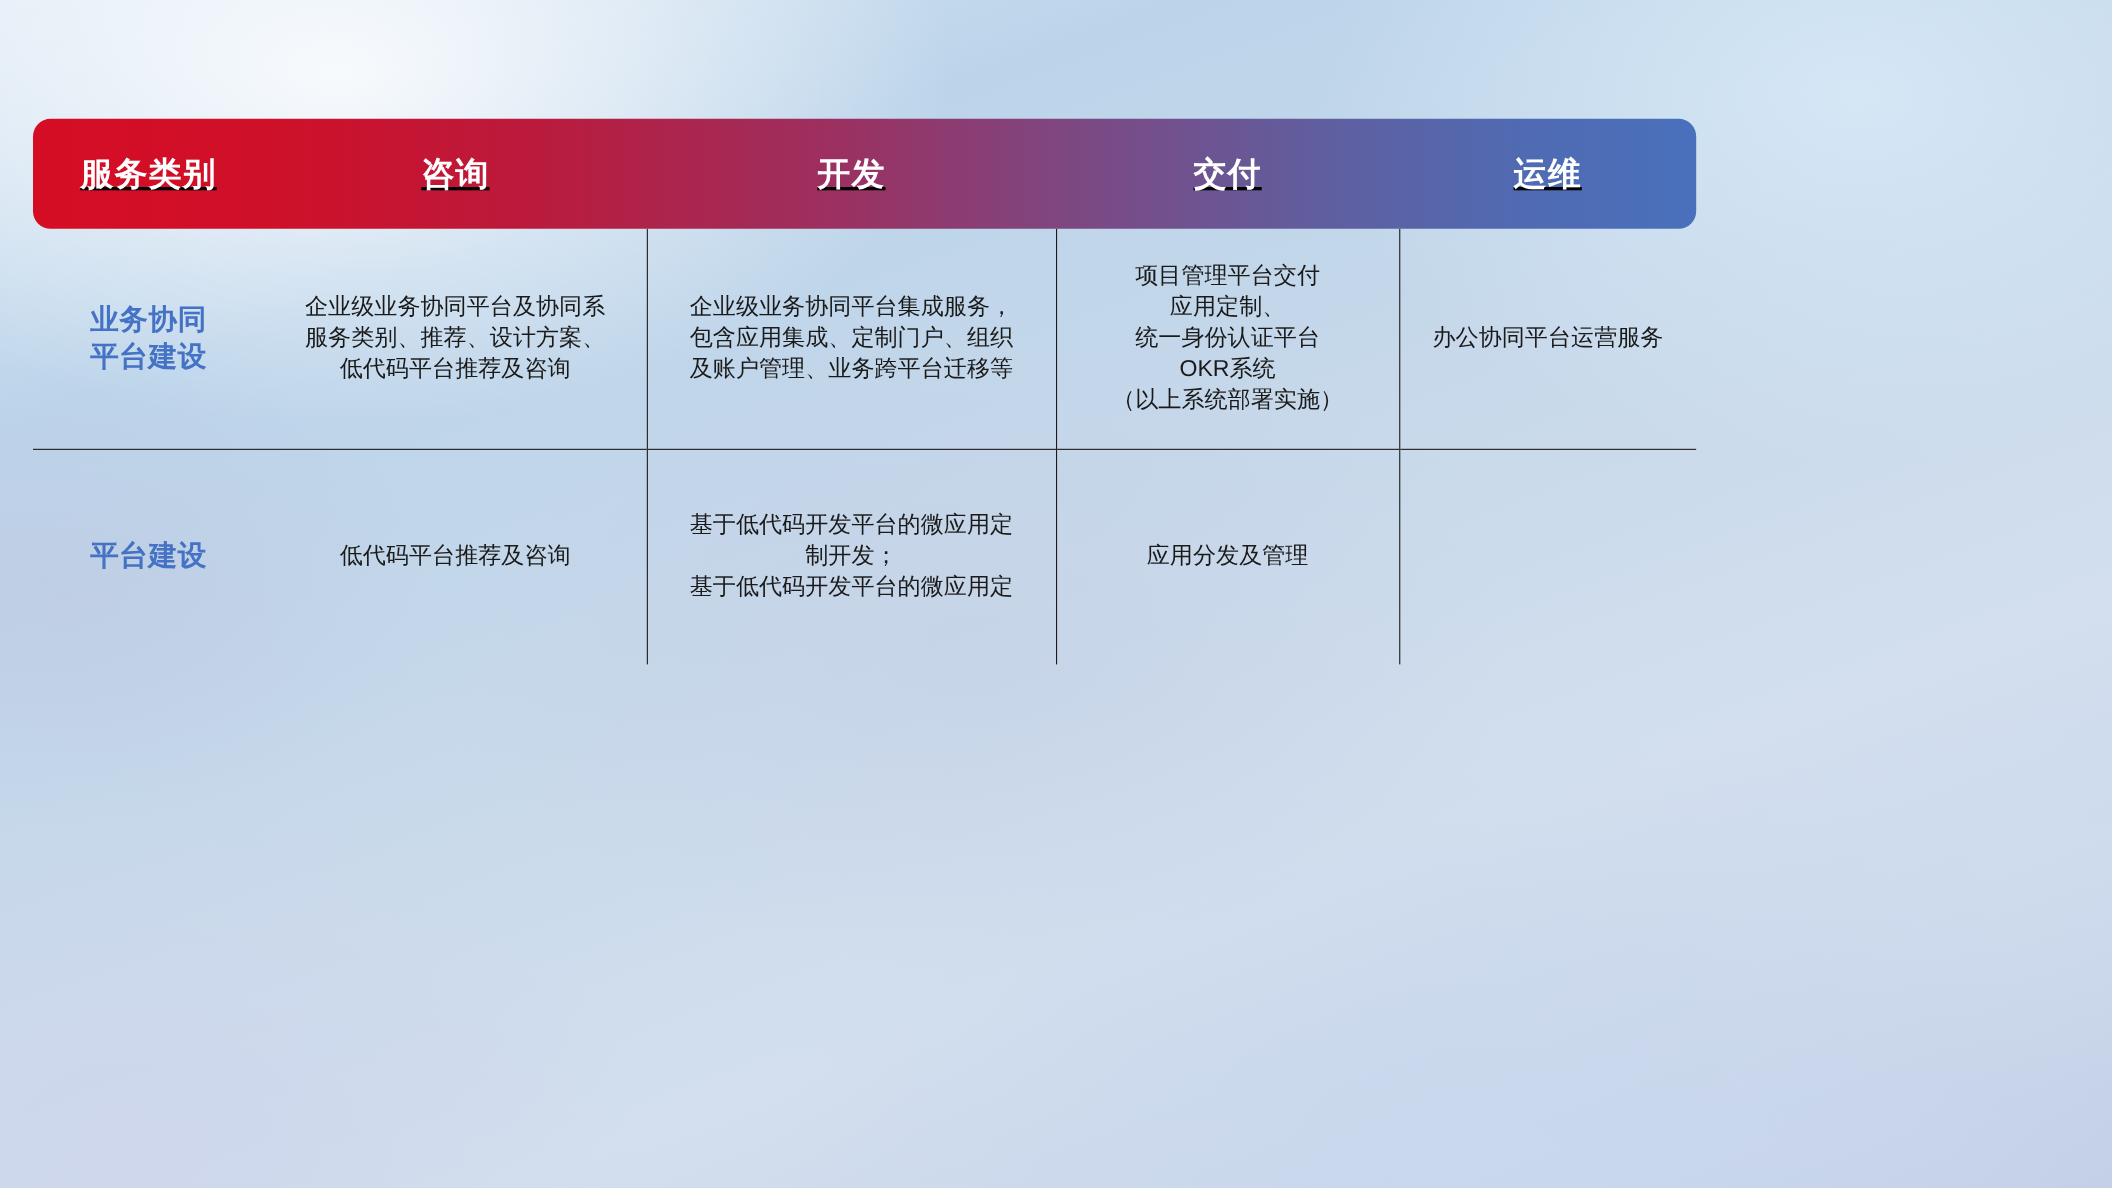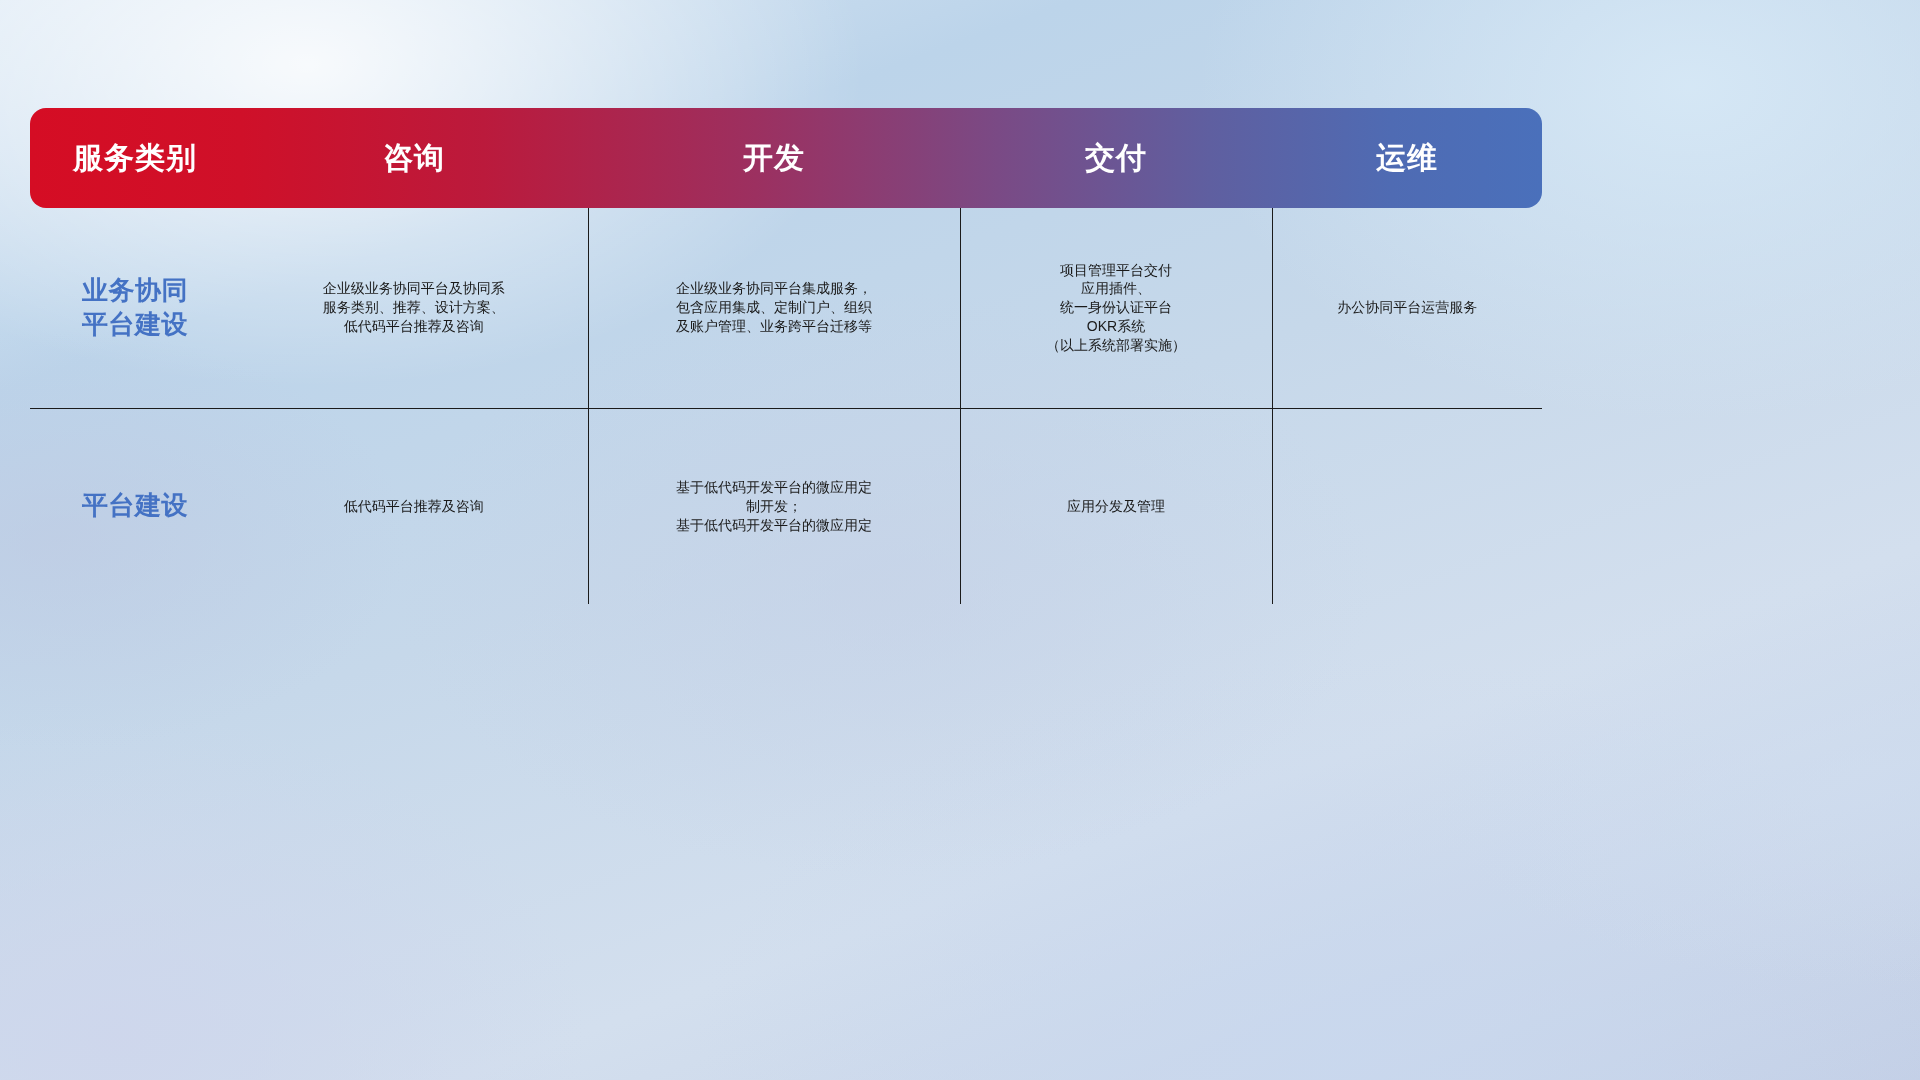--- a/index.html
+++ b/index.html
@@ -44,20 +44,21 @@
   }
   table.svc-table {
     width: 1512px;
     border-collapse: collapse;
     table-layout: fixed;
   }
 
   
   thead tr.header-row {
     height: 100px;
+    text-decoration: underline;
   }
   thead th {
     background: transparent;
     color: #ffffff;
     font-size: 30px;
     font-weight: bold;
     text-align: center;
     vertical-align: middle;
     padding: 0;
     border: none;
@@ -81,21 +82,21 @@
         #5f5fa0 78%,
         #4f6bb3 90%,
         #4a70bb 100%);
     z-index: 1;
   }
 
   
   tbody td {
     border-top: 1.6px solid #1b1b1b;
     border-right: 1.6px solid #1b1b1b;
-    font-size: 14px;
+    font-size: 21px;
     color: #1a1a1a;
     text-align: center;
     vertical-align: middle;
     padding: 14px 12px;
     line-height: 1.35;
     background: transparent;
   }
   tbody tr:first-child td { border-top: none; }
   tbody td.cat-cell {
     color: #4472c4;
@@ -150,21 +151,21 @@
           <span class="cell-line">服务类别、推荐、设计方案、</span>
           <span class="cell-line">低代码平台推荐及咨询</span>
         </td>
         <td>
           <span class="cell-line">企业级业务协同平台集成服务，</span>
           <span class="cell-line">包含应用集成、定制门户、组织</span>
           <span class="cell-line">及账户管理、业务跨平台迁移等</span>
         </td>
         <td>
           <span class="cell-line">项目管理平台交付</span>
-          <span class="cell-line">应用插件、</span>
+          <span class="cell-line">应用定制、</span>
           <span class="cell-line">统一身份认证平台</span>
           <span class="cell-line">OKR系统</span>
           <span class="cell-line">（以上系统部署实施）</span>
         </td>
         <td class="last-col">
           <span class="cell-line">办公协同平台运营服务</span>
         </td>
       </tr>
 
 

